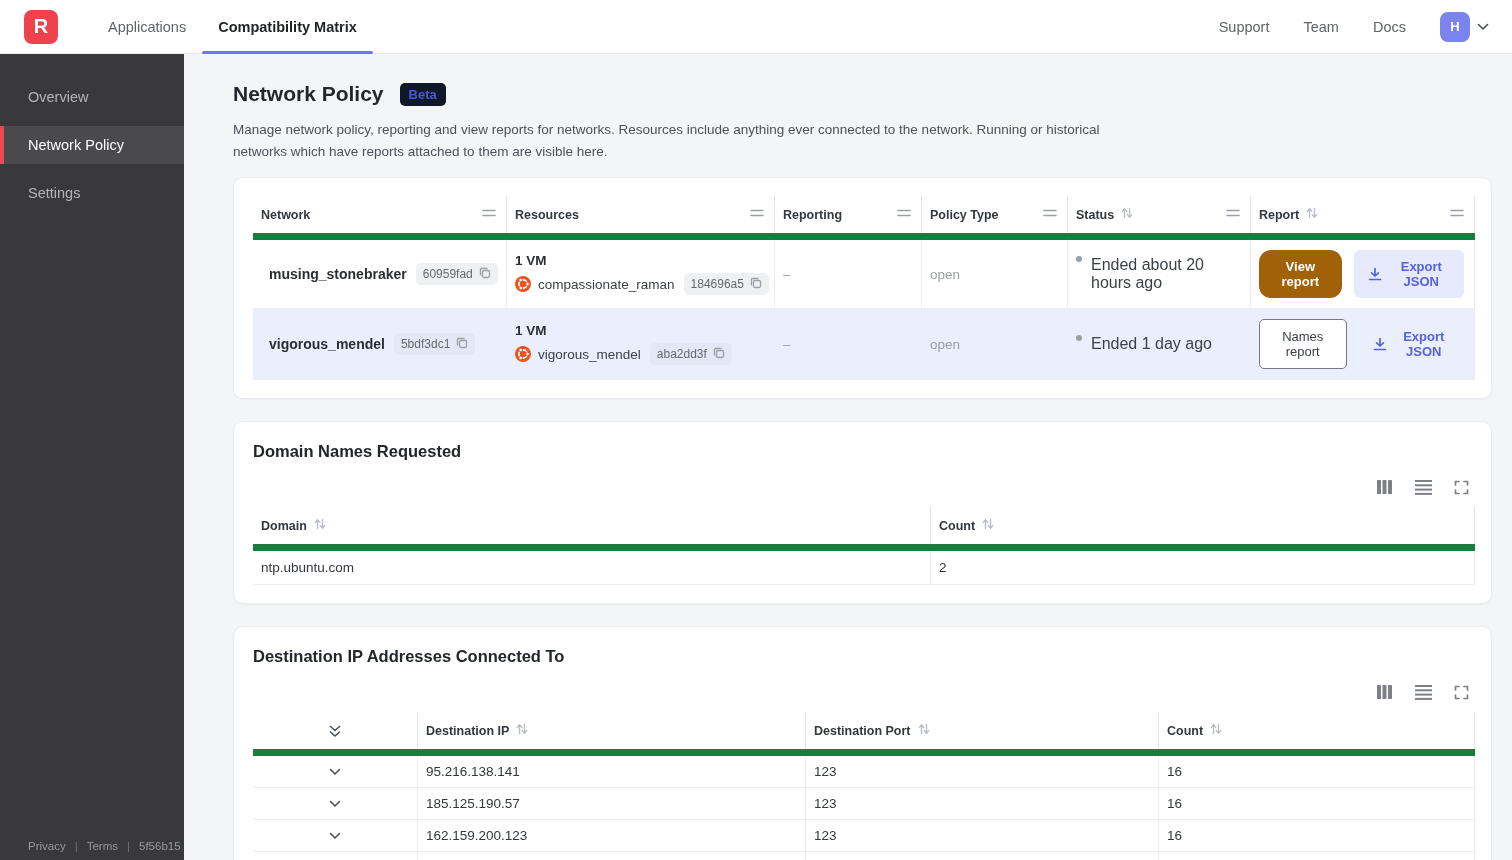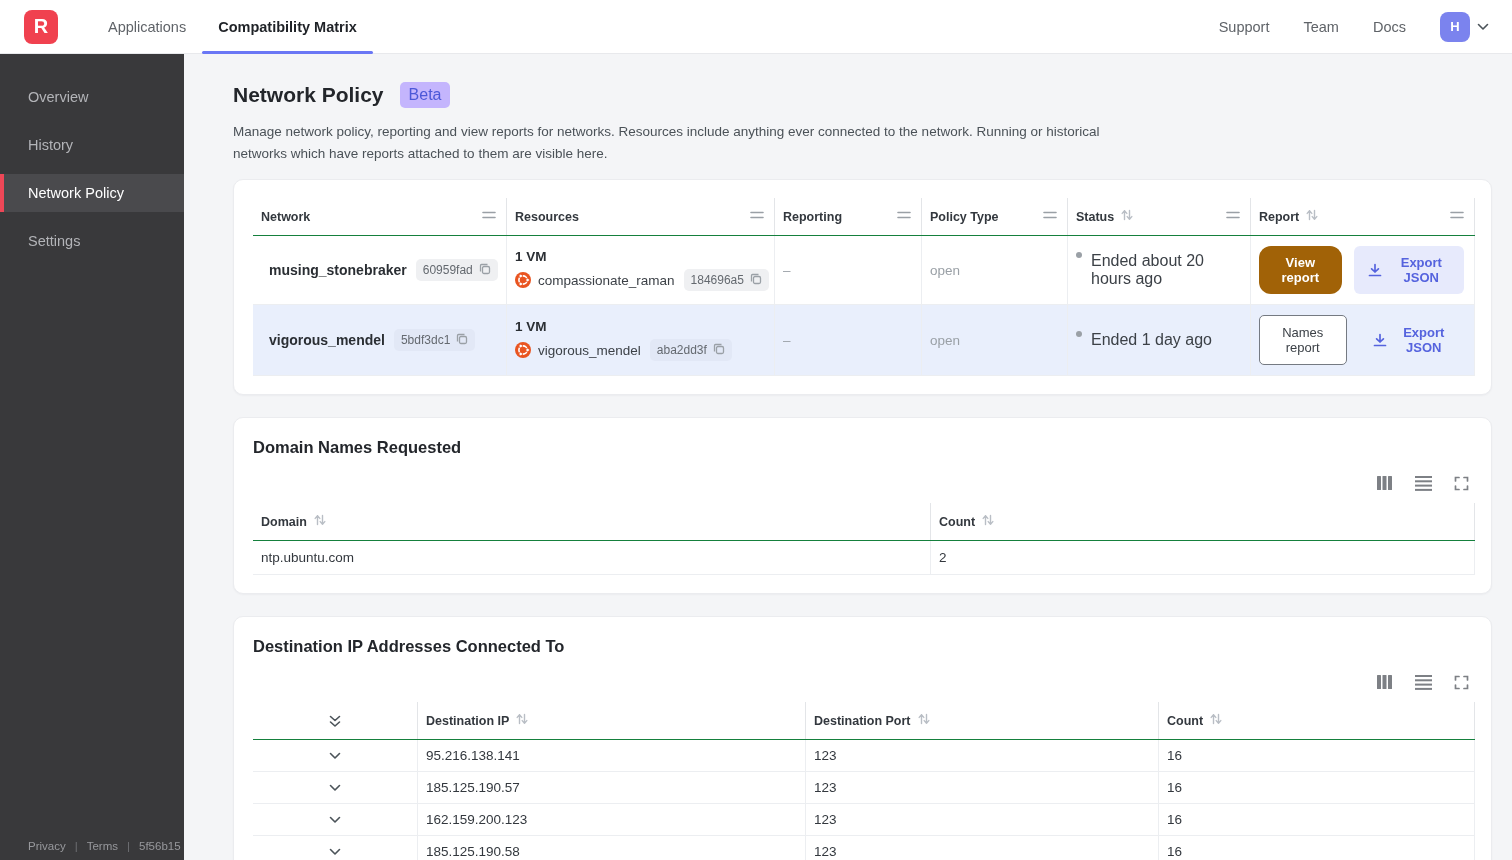--- a/index.html
+++ b/index.html
@@ -23,37 +23,37 @@
   .side-item { display:block; padding:11px 28px; font-size:14.5px; color:#b3b4b8; cursor:pointer; margin-bottom:10px; }
   .side-item.active { background:#4a4a4d; color:#ffffff; border-left:4px solid #ee4757; padding-left:24px; }
   .side-footer { position:absolute; bottom:8px; left:28px; font-size:11.5px; color:#97989c; display:flex; align-items:center; gap:9px; }
   .side-footer .sep { color:#6f7074; }
   .side-footer a { cursor:pointer; }
 
   
   .main { position:absolute; top:54px; left:216px; width:1296px; padding:28px 20px 0 17px; }
   .page-head { display:flex; align-items:center; gap:16px; }
   .page-title { font-size:21px; font-weight:700; color:#23262b; }
-  .beta-badge { background:#c4b5fd; color:#4c58d8; font-size:16px; font-weight:400; padding:4px 9px; border-radius:5px; }
+  .beta-badge { background:#0f172a; color:#4c58d8; font-size:13px; font-weight:700; padding:4px 9px; border-radius:5px; }
   .page-desc { margin-top:13px; font-size:13.5px; line-height:1.6; color:#4b5258; max-width:880px; }
 
   .card { background:#ffffff; border:1px solid #ebecef; border-radius:10px; box-shadow:0 1px 2px rgba(20,24,40,.04); padding:18px 16px 18px 19px; }
   .card-networks { margin-top:15px; }
   .card-section { margin-top:22px; padding-top:20px; }
   .section-title { font-size:16.5px; font-weight:700; color:#23262b; padding-left:0; }
   .card-toolbar { display:flex; justify-content:flex-end; align-items:center; gap:22px; margin:18px 6px 12px 0; }
   .tool-icon { cursor:pointer; display:inline-flex; }
 
   
   .grid-row { display:grid; align-items:center; }
   .net-cols  { grid-template-columns:254px 268px 147px 146px 183px 1fr; }
   .dom-cols  { grid-template-columns:678px 1fr; }
   .dst-cols  { grid-template-columns:165px 388px 353px 1fr; }
 
-  .th-row { border-bottom:1px solid #15803d; }
+  .th-row { border-bottom:7px solid #15803d; }
   .th { display:flex; align-items:center; gap:6px; font-size:12.5px; font-weight:700; color:#33383e; padding:10px 10px 10px 8px; border-right:1px solid #e3e5e8; align-self:stretch; }
   .th .handle { margin-left:auto; }
   .td { font-size:13.5px; color:#33383e; padding:10px 10px 10px 8px; border-right:1px solid #eceef1; align-self:stretch; display:flex; align-items:center; }
   .body-row { border-bottom:1px solid #eceef1; }
   .body-row:last-child { border-bottom:1px solid #eceef1; }
   .row-selected { background:#e9effc; }
 
   .net-name { font-weight:700; color:#2a2e33; font-size:14px; }
   .hash-badge { display:inline-flex; align-items:center; gap:5px; background:#eff0f2; color:#64696f; font-size:12px; padding:3px 7px; border-radius:5px; margin-left:9px; cursor:pointer; }
   .row-selected .hash-badge { background:#e2e8f6; }
@@ -142,21 +142,20 @@
         <svg width="14" height="14" viewBox="0 0 14 14">
             <use href="#i-chevron"></use>
           </svg>
       </span>
     </div>
   </div>
 </header>
 
 <aside class="sidebar">
   <a class="side-item">Overview</a>
-  <a class="side-item">History</a>
   <a class="side-item active">Network Policy</a>
   <a class="side-item">Settings</a>
   <div class="side-footer">
     <a>Privacy</a>
     <span class="sep">|</span>
     <a>Terms</a>
     <span class="sep">|</span>
     <span>5f56b15</span>
   </div>
 </aside>

